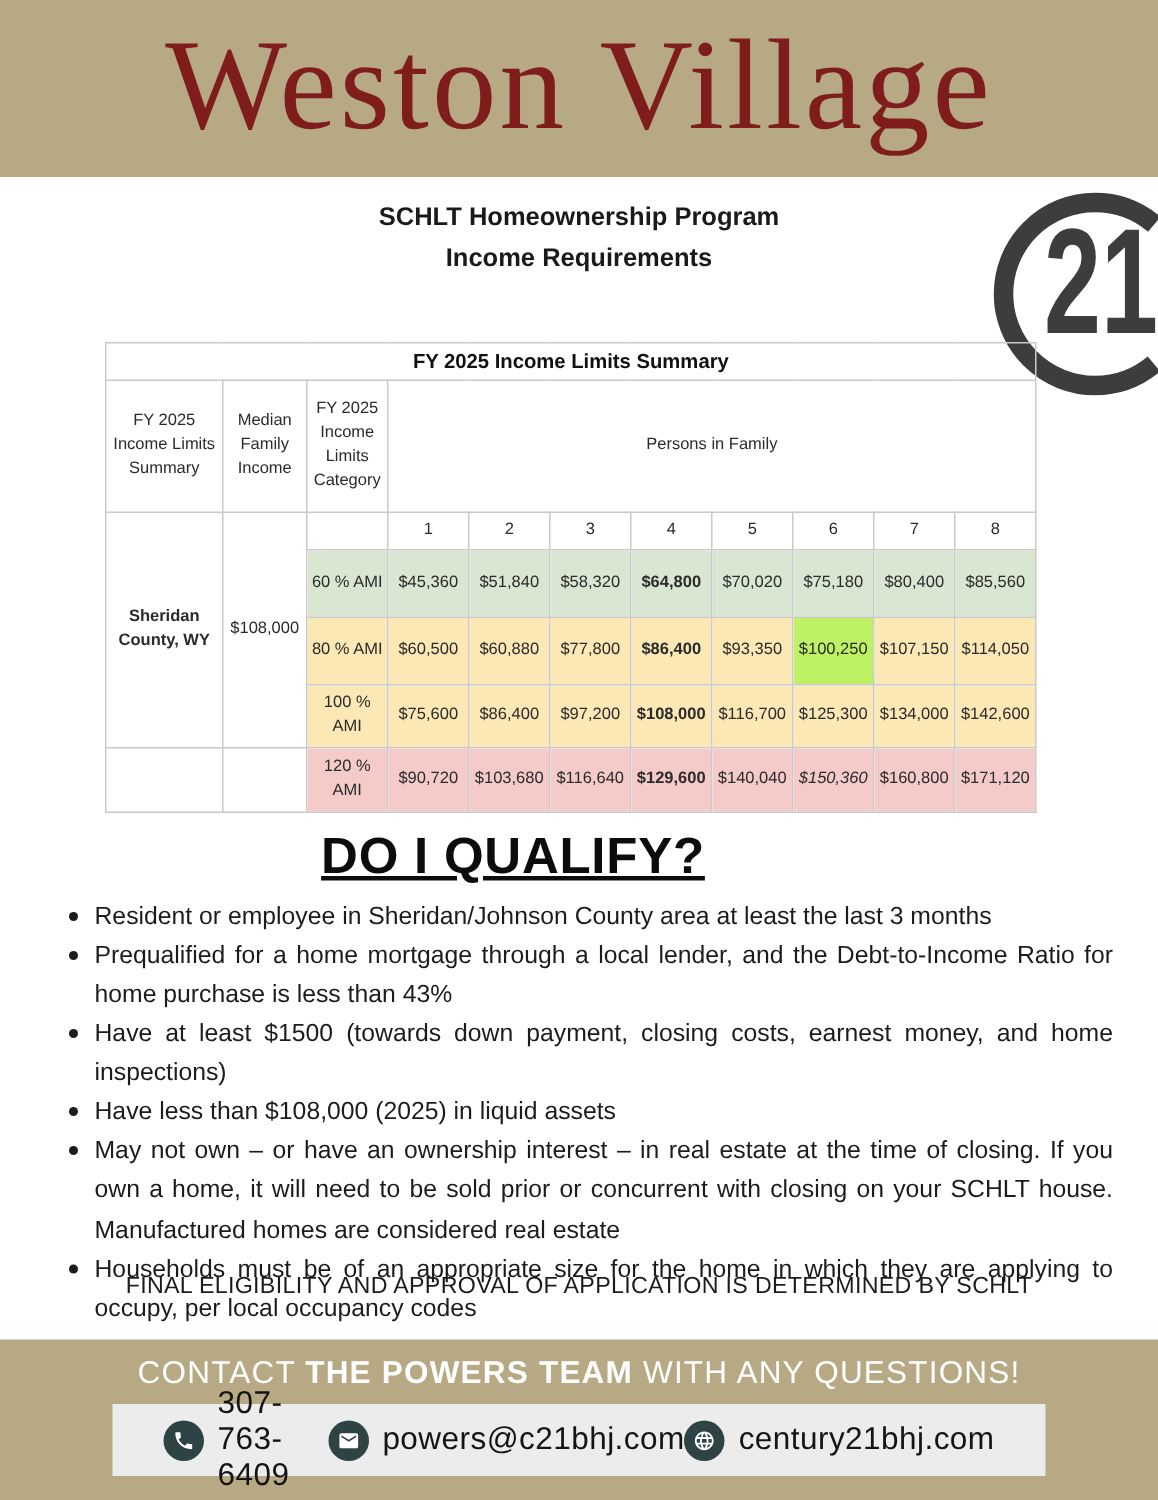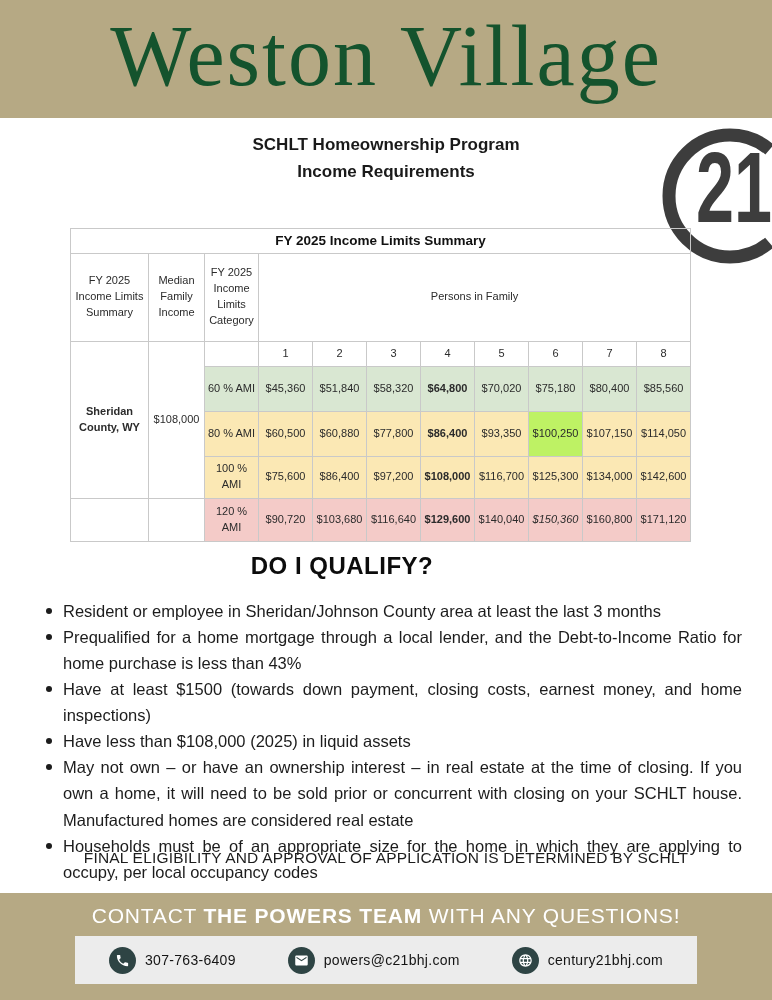--- a/index.html
+++ b/index.html
@@ -11,21 +11,21 @@
   }
 
   
   .header-band {
     position: absolute; top: 0; left: 0; width: 772px; height: 118px;
     background: #b6a984; display: flex; align-items: center; justify-content: center;
   }
   .header-title {
     font-family: "Liberation Serif", serif;
     font-size: 86px; font-weight: 400; letter-spacing: 2px;
-    color: #14532d; line-height: 1; white-space: nowrap; padding-bottom: 6px;
+    color: #7f1d1d; line-height: 1; white-space: nowrap; padding-bottom: 6px;
   }
 
   
   .program-title {
     position: absolute; top: 131px; left: 0; width: 772px;
     text-align: center; font-size: 17px; font-weight: 700; color: #1a1a1a;
     line-height: 1.6;
   }
 
   
@@ -43,22 +43,22 @@
   }
   tr.title-row td { height: 24px; font-size: 13.5px; font-weight: 700; color: #111; }
   tr.header-row td { height: 88px; }
   tr.numbers-row td { height: 25px; }
   td.county-cell { font-weight: 700; }
   td.bold-val { font-weight: 700; }
 
   
   .qualify-heading {
     position: absolute; top: 552px; left: 0; width: 684px;
-    text-align: center; font-size: 24px; font-weight: 800;
-    letter-spacing: 0.5px; color: #0c0c0c;
+    text-align: center; font-size: 34px; font-weight: 800;
+    letter-spacing: 0.5px; color: #0c0c0c; text-decoration: underline;
   }
   .bullets {
     position: absolute; top: 598px; left: 42px; width: 700px;
     list-style: none;
   }
   .bullets li {
     position: relative; padding-left: 21px; font-size: 16.5px;
     line-height: 1.58; color: #1c1c1c; text-align: justify;
   }
   .bullets li::before {
@@ -84,21 +84,21 @@
     position: absolute; left: 75px; top: 43px; width: 622px; height: 48px;
     background: #ececec; display: flex; align-items: center;
     justify-content: space-between; padding: 0 34px;
   }
   .contact-item { display: flex; align-items: center; gap: 9px; }
   .contact-icon {
     width: 27px; height: 27px; border-radius: 50%; background: #2e4444;
     display: flex; align-items: center; justify-content: center; flex: 0 0 auto;
   }
   .contact-icon svg { width: 15px; height: 15px; fill: #ffffff; }
-  .contact-text { font-size: 14px; color: #141414; letter-spacing: 0.3px; }
+  .contact-text { font-size: 21px; color: #141414; letter-spacing: 0.3px; }
 </style>
 </head>
 <body>
 
 <div class="page">
 
   <div class="header-band">
     <div class="header-title">Weston Village</div>
   </div>
 

